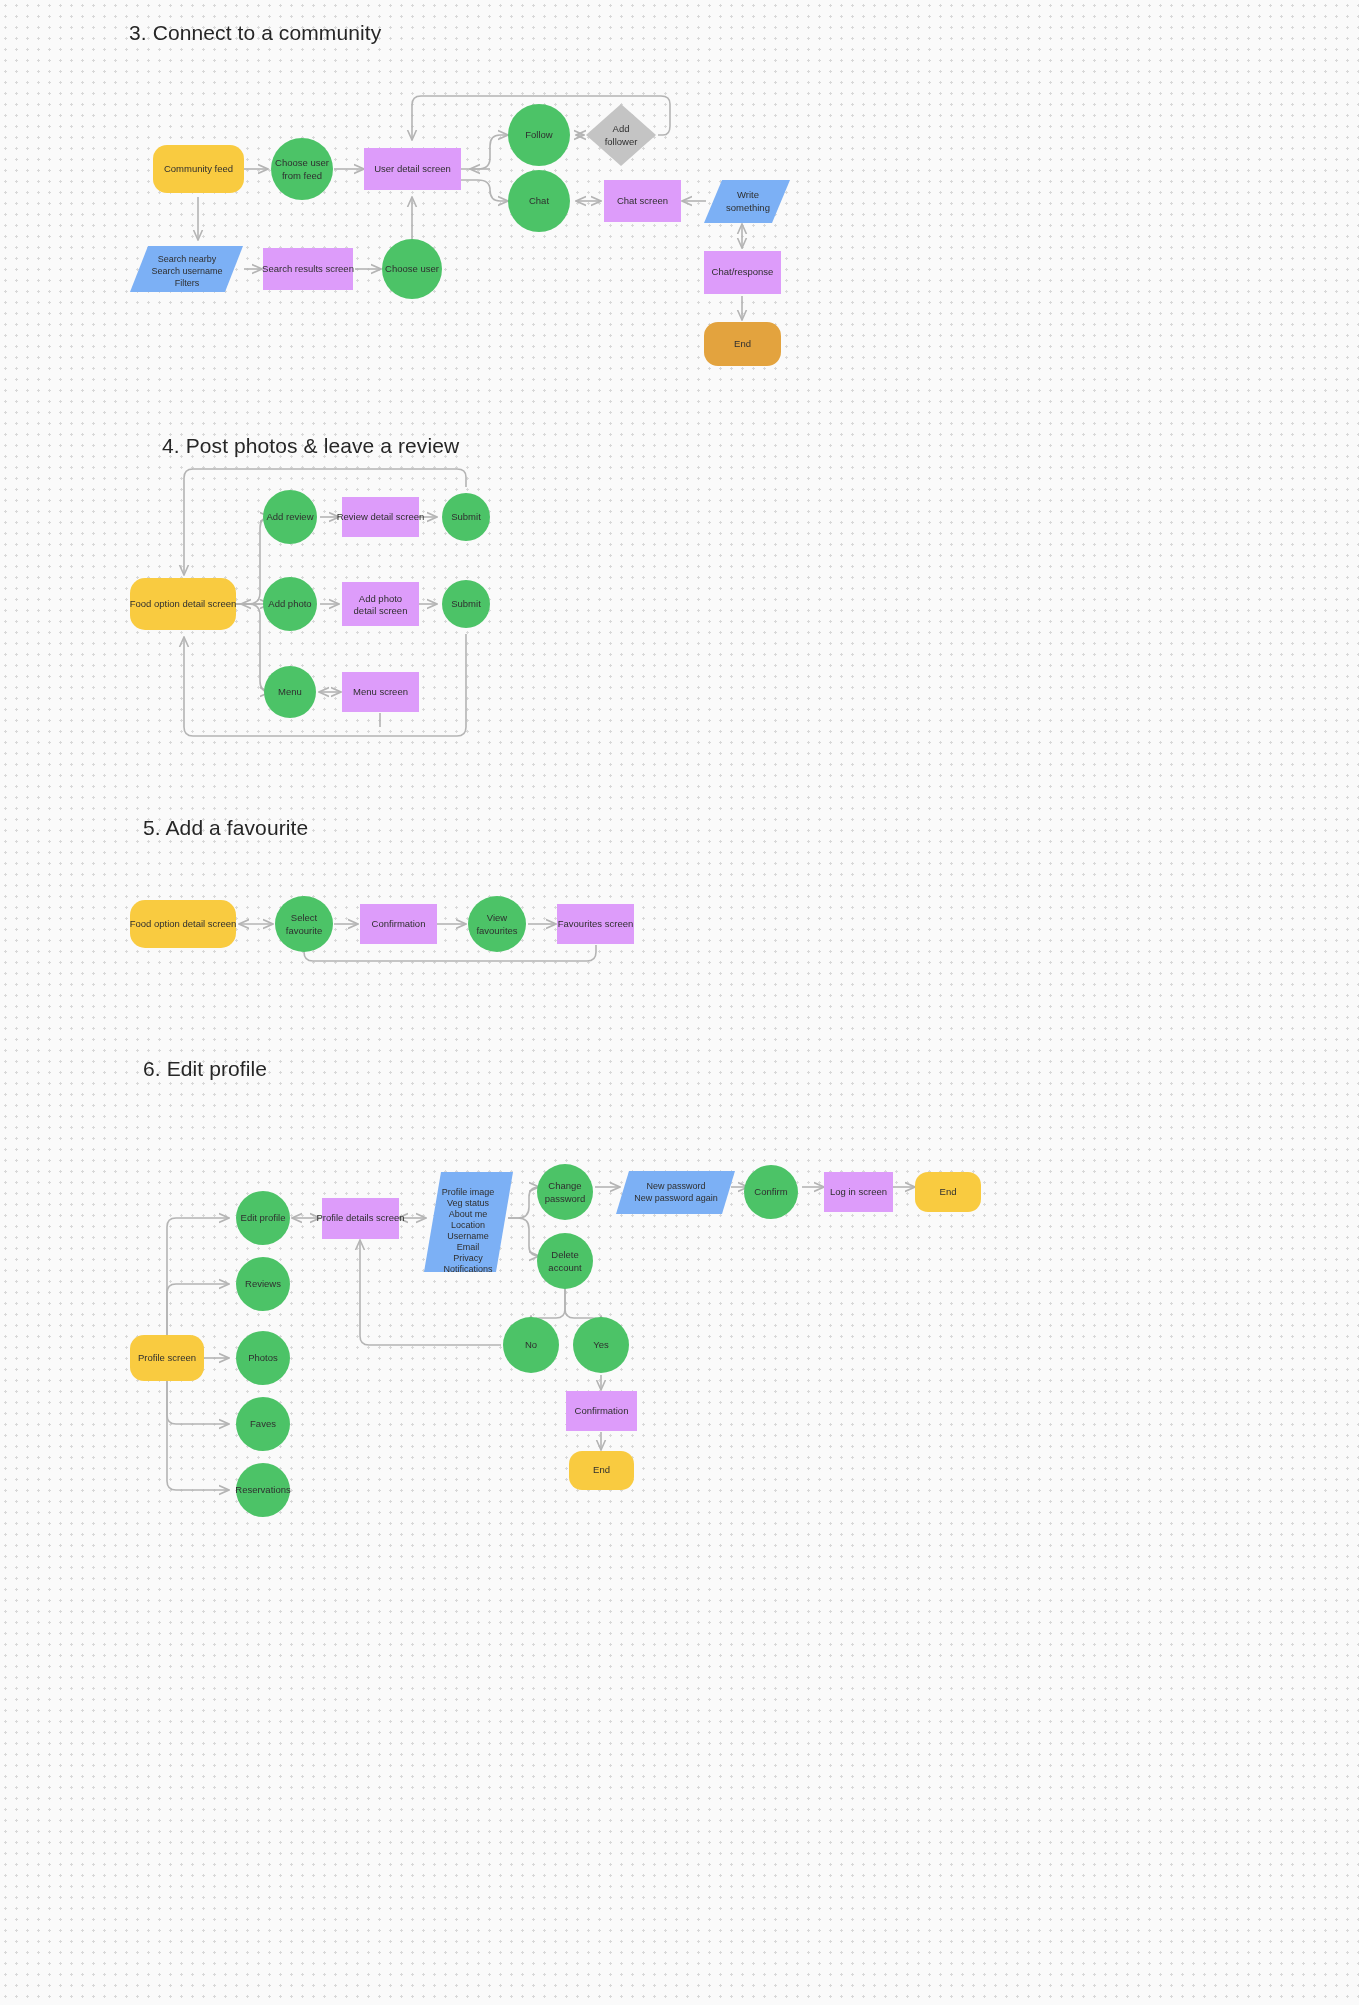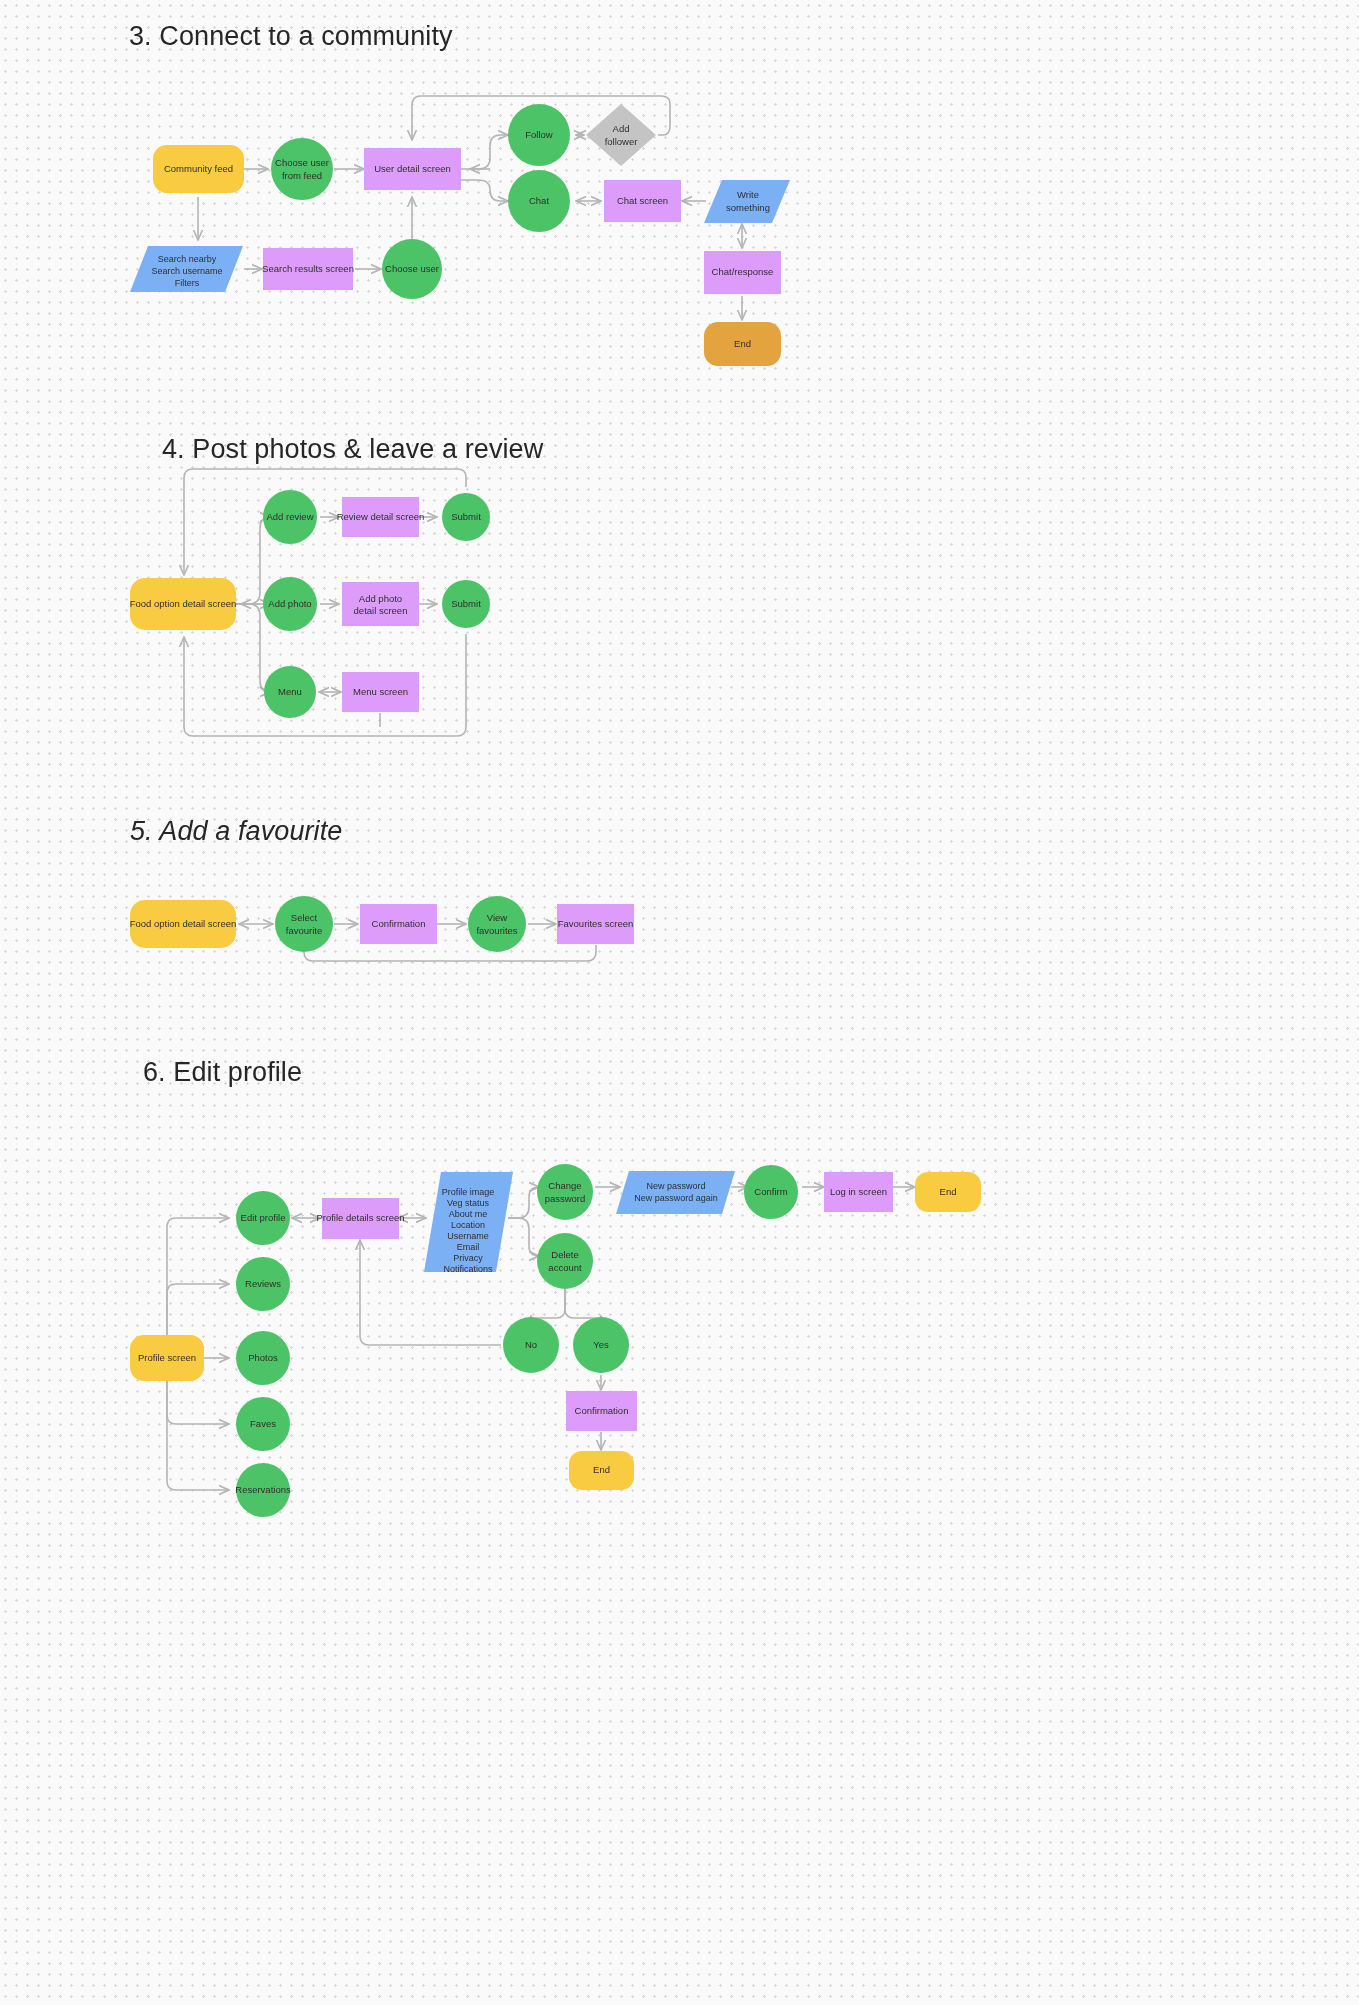--- a/index.html
+++ b/index.html
@@ -9,21 +9,21 @@
     background-image:radial-gradient(circle, #d8d8d8 1px, transparent 1.1px);
     background-size:11px 11px;
     font-family:"Liberation Sans", sans-serif;
     color:#2b2b2b;
     overflow:hidden;
     position:relative;
   }
   .section{position:absolute;left:0;top:0;width:1359px;}
   .sec-title{
     position:absolute;
-    font-size:27px;
+    font-size:21px;
     font-weight:400;
     letter-spacing:.1px;
     color:#262626;
     white-space:nowrap;
   }
   svg{position:absolute;left:0;top:0;overflow:visible;}
   .nodetext{
     font-family:"Liberation Sans", sans-serif;
     font-size:9.5px;
     fill:#2f2f2f;
@@ -211,21 +211,21 @@
     </g>
 
     <g>
       <rect x="342" y="242" width="77" height="40" fill="#dd9cfa"></rect>
       <text class="nodetext" x="380.5" y="262.5">Menu screen</text>
     </g>
   </svg>
 </div>
 
 <div class="section">
-  <div class="sec-title" style="left:130px;top:816px;font-style:italic;">5. Add a favourite</div>
+  <div class="sec-title" style="left:143px;top:816px;">5. Add a favourite</div>
 
   <svg width="1359" height="180" style="top:860px;left:0;">
     <path class="edge" d="M239,64 L273,64" marker-start="url(#ah2)" marker-end="url(#ah)"></path>
     <path class="edge" d="M334,64 L358,64" marker-end="url(#ah)"></path>
     <path class="edge" d="M437,64 L466,64" marker-end="url(#ah)"></path>
     <path class="edge" d="M528,64 L556,64" marker-end="url(#ah)"></path>
 
     <path class="edge" d="M596,85 L596,92 Q596,101 587,101 L313,101 Q304,101 304,92 L304,70" marker-end="url(#ah)"></path>
 
     <g>

